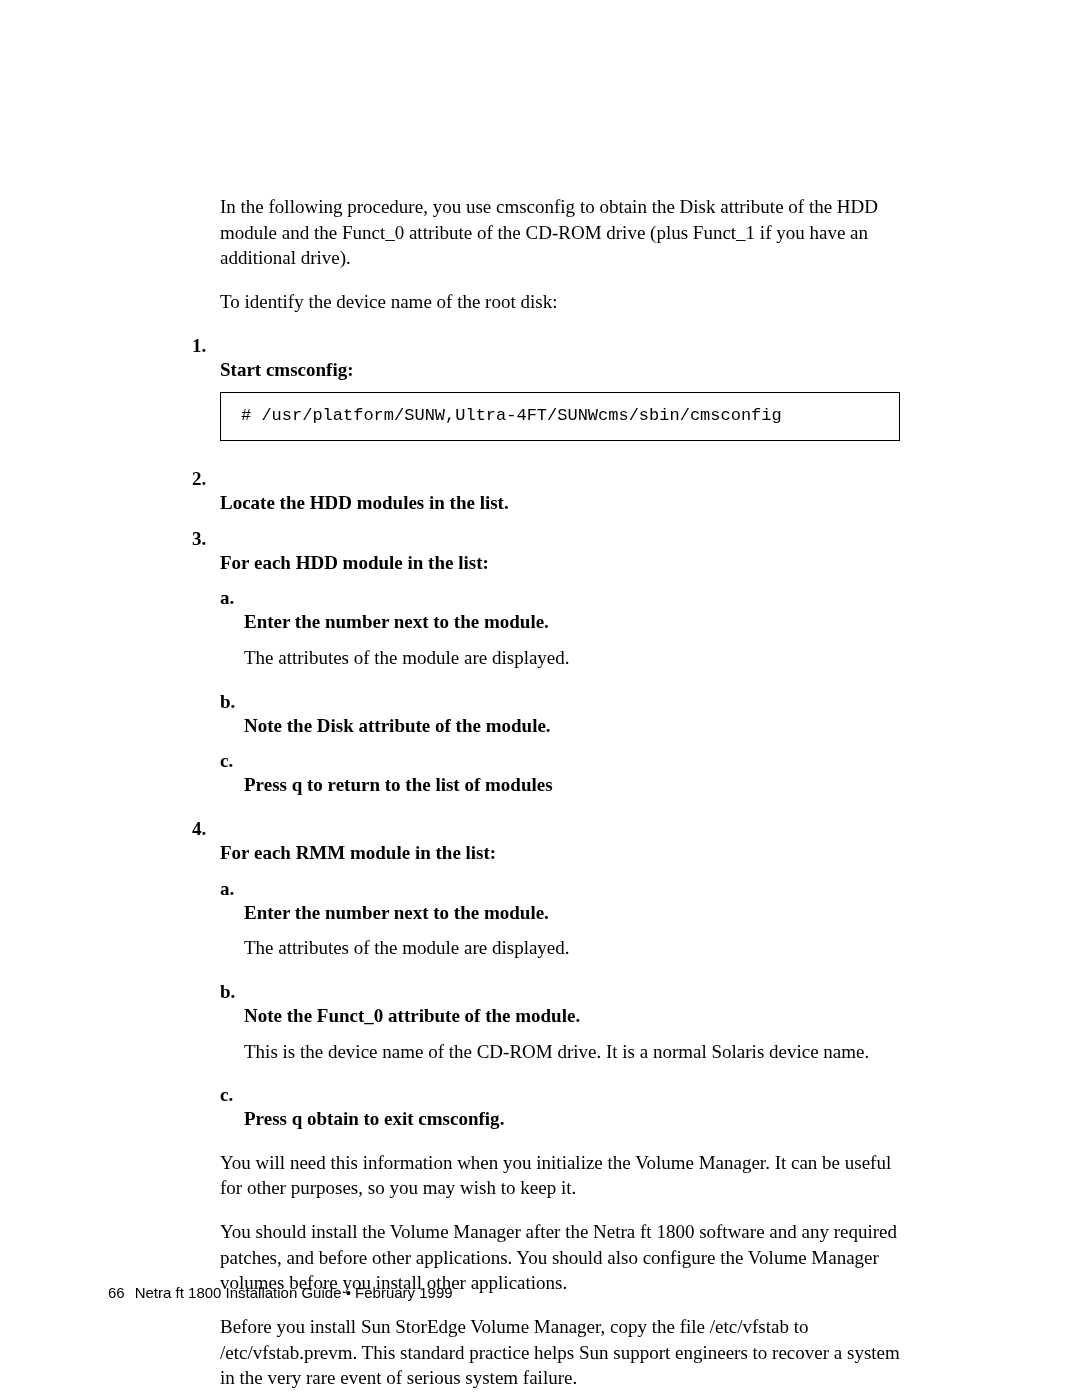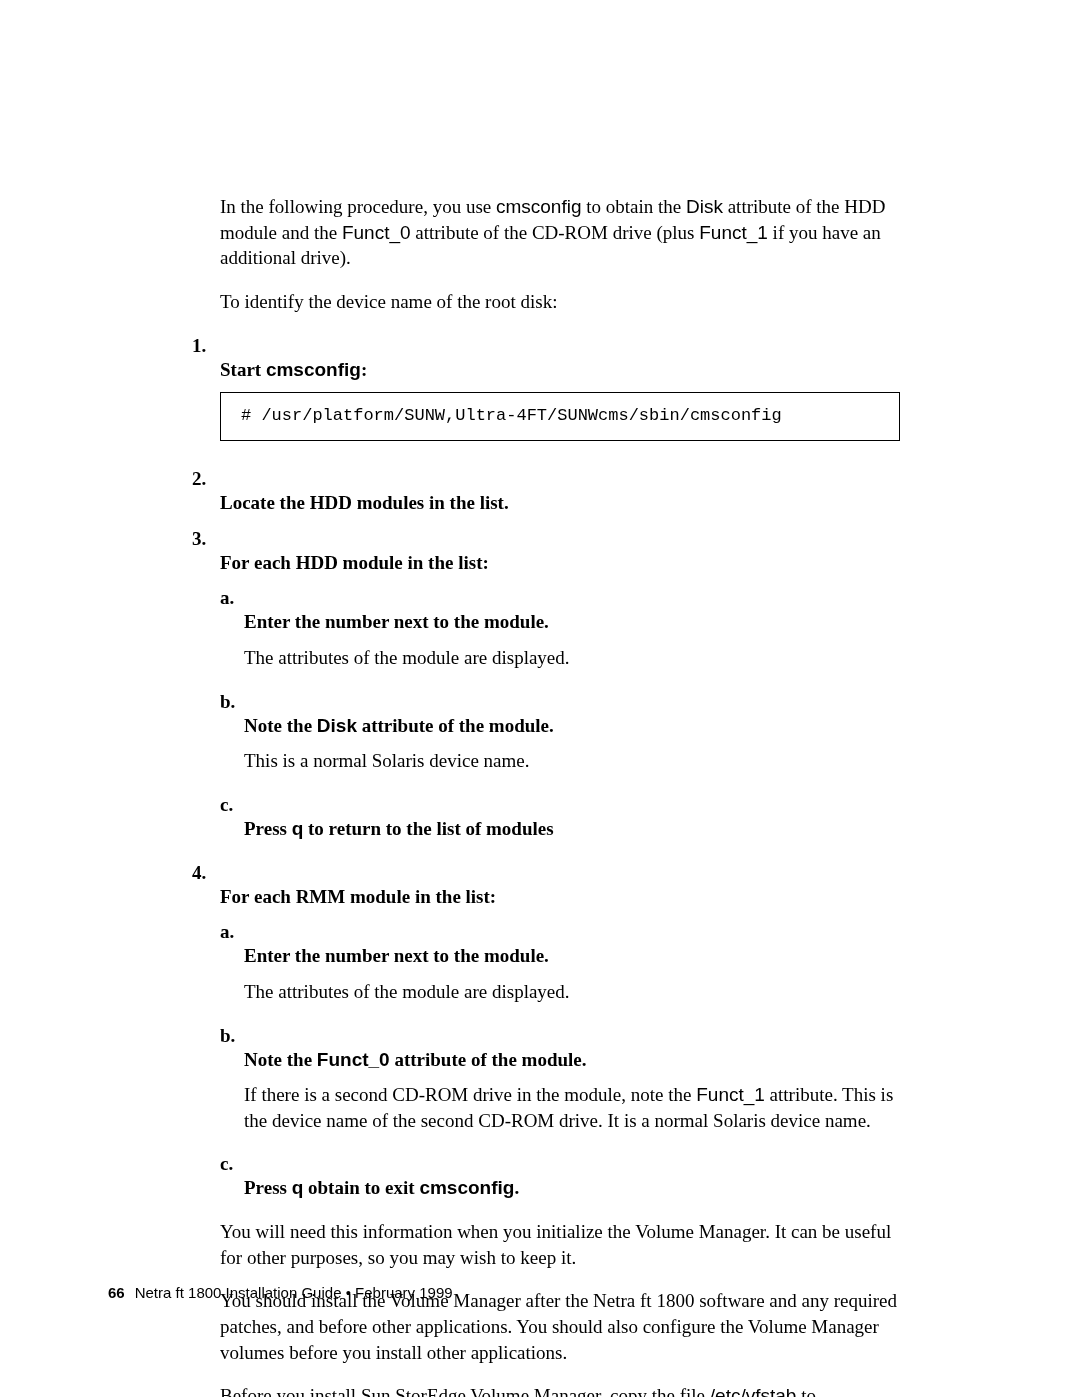--- a/index.html
+++ b/index.html
@@ -13,21 +13,21 @@
       color: #000;
       position: relative;
     }
     .content {
       position: absolute;
       left: 220px;
       top: 194px;
       width: 680px;
     }
     .mono {
-      font-family: Liberation Sans, sans-serif;
+      font-family: Liberation Serif, serif;
     }
     .para { margin-bottom: 18px; }
     .step {
       display: flex;
       margin-bottom: 10px;
     }
     .step-num {
       width: 28px;
       flex-shrink: 0;
       font-weight: bold;
@@ -49,21 +49,21 @@
       font-size: 17px;
     }
     .codebox .cmd { font-weight: normal; }
     .footer {
       position: absolute;
       left: 108px;
       bottom: 94px;
       font-family: Helvetica, Arial, sans-serif;
       font-size: 15px;
     }
-    .footer .pagenum { font-weight: bold; margin-right: 10px; }
+    .footer .pagenum { font-weight: normal; margin-right: 10px; }
   </style>
 </head>
 <body>
 
 <div class="content">
 
   <p class="para">
     <span>In the following procedure, you use </span><span class="mono">cmsconfig</span><span> to obtain the </span><span class="mono">Disk</span><span> attribute of the HDD module and the </span><span class="mono">Funct_0</span><span> attribute of the CD-ROM drive (plus </span><span class="mono">Funct_1</span><span> if you have an additional drive).</span>
   </p>
 
@@ -95,21 +95,20 @@
     <div class="sub-body bold">Enter the number next to the module.</div>
   </div>
   <p class="para" style="margin-left:24px;">The attributes of the module are displayed.</p>
 
   <div class="substep" style="margin-left:0;">
     <div class="sub-num">b.</div>
     <div class="sub-body bold">
       <span>Note the </span><span class="mono">Disk</span><span> attribute of the module.</span>
     </div>
   </div>
-  <p class="para" style="margin-left:24px;">This is a normal Solaris device name.</p>
 
   <div class="substep" style="margin-left:0; margin-bottom:18px;">
     <div class="sub-num">c.</div>
     <div class="sub-body bold">
       <span>Press </span><span class="mono">q</span><span> to return to the list of modules</span>
     </div>
   </div>
 
   <div class="step" style="margin-left:-28px;">
     <div class="step-num">4.</div>
@@ -121,23 +120,21 @@
     <div class="sub-body bold">Enter the number next to the module.</div>
   </div>
   <p class="para" style="margin-left:24px;">The attributes of the module are displayed.</p>
 
   <div class="substep" style="margin-left:0;">
     <div class="sub-num">b.</div>
     <div class="sub-body bold">
       <span>Note the </span><span class="mono">Funct_0</span><span> attribute of the module.</span>
     </div>
   </div>
-  <p class="para" style="margin-left:24px;">
-    <span>If there is a second CD-ROM drive in the module, note the </span><span class="mono">Funct_1</span><span> attribute. This is the device name of the second CD-ROM drive. It is a normal Solaris device name.</span>
-  </p>
+  <p class="para" style="margin-left:24px;">This is the device name of the CD-ROM drive. It is a normal Solaris device name.</p>
 
   <div class="substep" style="margin-left:0; margin-bottom:18px;">
     <div class="sub-num">c.</div>
     <div class="sub-body bold">
       <span>Press </span><span class="mono">q</span><span> obtain to exit </span><span class="mono">cmsconfig</span><span>.</span>
     </div>
   </div>
 
   <p class="para">You will need this information when you initialize the Volume Manager. It can be useful for other purposes, so you may wish to keep it.</p>
   <p class="para">You should install the Volume Manager after the Netra ft 1800 software and any required patches, and before other applications. You should also configure the Volume Manager volumes before you install other applications.</p>

